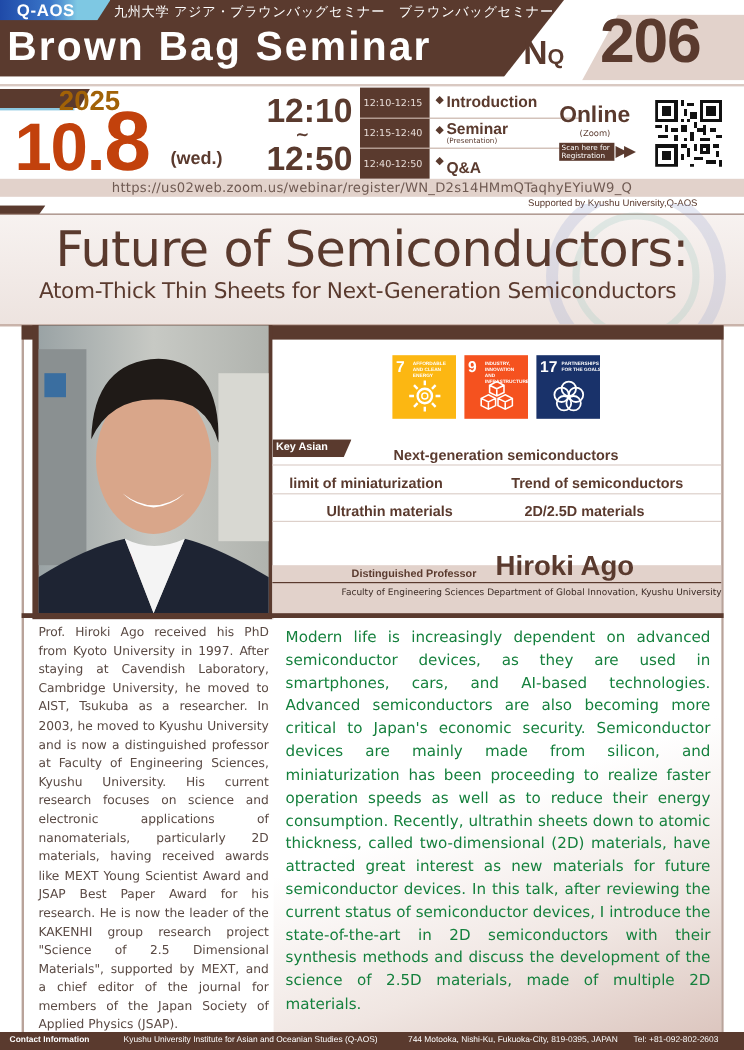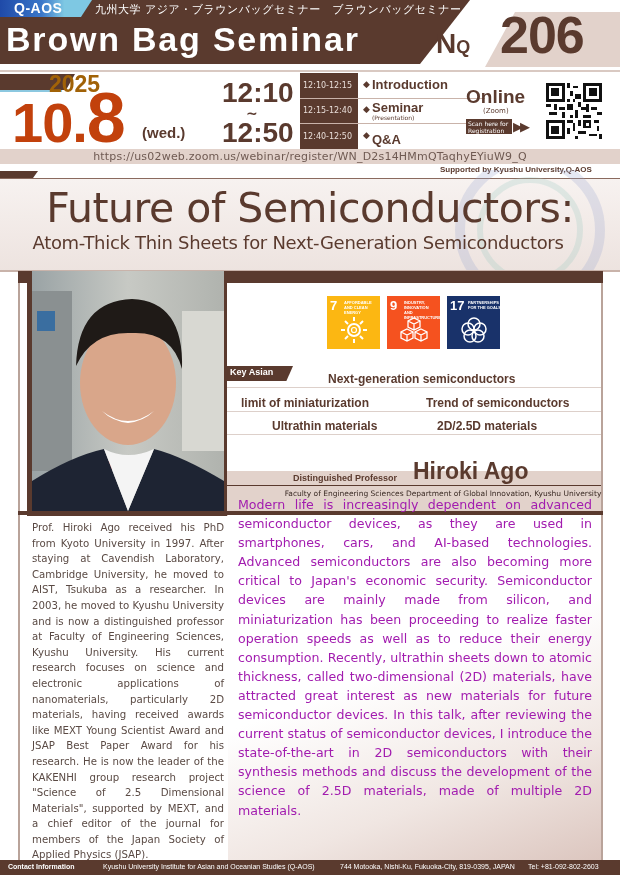--- a/index.html
+++ b/index.html
@@ -39,21 +39,21 @@
   .online { left: 466px; top: 86px; font-family: "Liberation Sans", sans-serif; font-weight: bold; font-size: 19px; color: #5a3a2e; text-align: center; }
   .zoom-sub { left: 483px; top: 107px; font-size: 7px; color: #5a3a2e; }
   .scan-box { left: 466px; top: 119px; width: 46px; height: 15px; background: #5a3a2e; color: #fff; font-size: 6px; line-height: 7px; padding: 1px 2px; }
   .arrows { left: 513px; top: 119px; font-size: 13px; color: #5a3a2e; letter-spacing: -3px; }
   .qr { left: 546px; top: 83px; width: 56px; height: 56px; }
 
   .url-bar { left: 0; top: 149px; width: 620px; height: 15px; background: #e2d2cb; }
   .url-text { left: 0; width: 620px; top: 150px; text-align: center; font-size: 11px; color: #6f5a52; letter-spacing: 0.2px; }
   .support-tab { left: 0; top: 171px; width: 38px; height: 8px; background: #5a3a2e; clip-path: polygon(0 0, 100% 0, 85% 100%, 0 100%); }
   .support-line { left: 0; top: 178px; width: 620px; height: 1px; background: #8a6a5e; }
-  .support-text { left: 440px; top: 165px; font-family: "Liberation Sans", sans-serif; font-weight: bold; font-size: 8px; color: #5a3a2e; }
+  .support-text { left: 440px; top: 165px; font-family: "Liberation Sans", sans-serif; font-weight: normal; font-size: 8px; color: #5a3a2e; }
 
   
   .title-bg { left: 0; top: 179px; width: 620px; height: 93px; background: linear-gradient(180deg, #f7f2f0 0%, #ede3df 100%); }
   .watermark { left: 430px; top: 170px; width: 200px; height: 110px; opacity: 0.25; }
   .title-h1 { left: 0; width: 620px; top: 184px; text-align: center; font-family: "DejaVu Sans", sans-serif; font-size: 41px; color: #5a3a2e; letter-spacing: -0.5px; }
   .title-h2 { left: 0; width: 596px; top: 232px; text-align: center; font-family: "DejaVu Sans", sans-serif; font-size: 18px; color: #5a3a2e; letter-spacing: -0.3px; }
   .title-bottom-line { left: 0; top: 270px; width: 620px; height: 2px; background: #c9b3aa; }
 
   
   .speaker-frame-left { left: 18px; top: 271px; width: 2px; height: 590px; background: #b9a39a; }
@@ -75,21 +75,21 @@
   .name-band { left: 227px; top: 471px; width: 374px; height: 45px; background: #e2d2cb; }
   .name-band-line { left: 227px; top: 485px; width: 374px; height: 1px; background: #5a3a2e; }
   .title-prefix { left: 293px; top: 473px; font-family: "Liberation Sans", sans-serif; font-weight: bold; font-size: 9px; color: #5a3a2e; }
   .prof-name { left: 413px; top: 458px; font-family: "Liberation Sans", sans-serif; font-weight: bold; font-size: 23px; color: #5a3a2e; }
   .affil { left: 227px; width: 432px; top: 489px; text-align: center; font-size: 7.5px; color: #3a2a24; }
   .band-bottom { left: 18px; top: 511px; width: 585px; height: 4px; background: #5a3a2e; }
 
   
   .bio { left: 32px; top: 520px; width: 192px; font-family: "DejaVu Sans", sans-serif; font-size: 10.2px; line-height: 15.6px; color: #5a4a44; text-align: justify; text-align-last: left; }
   .abstract-bg { left: 228px; top: 515px; width: 373px; height: 345px; background: linear-gradient(160deg, #ffffff 0%, #ffffff 45%, #f0e6e2 75%, #dcc6bf 100%); }
-  .abstract { left: 238px; top: 495px; width: 354px; font-family: "DejaVu Sans", sans-serif; font-size: 12.6px; line-height: 19.1px; color: #a21caf; text-align: justify; text-align-last: left; }
+  .abstract { left: 238px; top: 521px; width: 354px; font-family: "DejaVu Sans", sans-serif; font-size: 12.6px; line-height: 19.1px; color: #15803d; text-align: justify; text-align-last: left; }
 
   
   .footer { left: 0; top: 860px; width: 620px; height: 15px; background: #5a3a2e; }
   .footer span { position: absolute; top: 3px; font-size: 7px; color: #fff; font-family: "Liberation Sans", sans-serif; }
   .footer .f-label { font-weight: bold; }
 </style>
 </head>
 <body>
 
 <div class="abs hdr-bar"></div>

